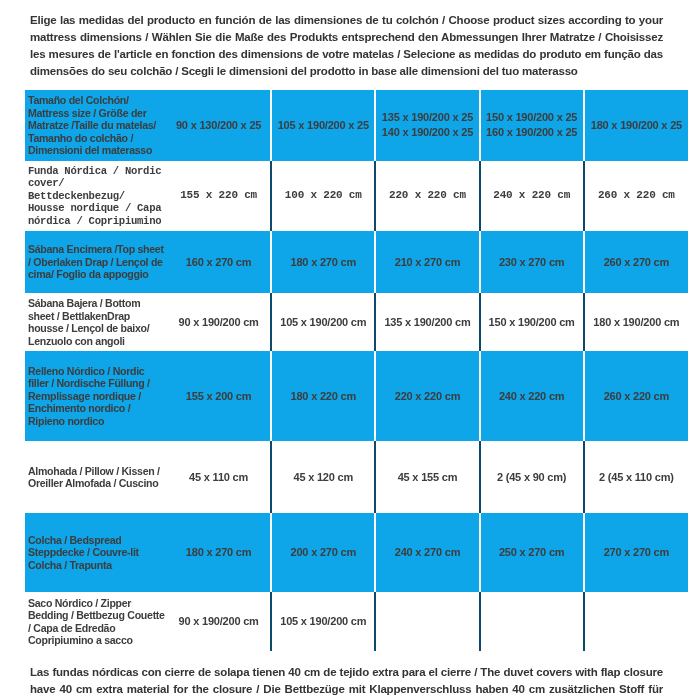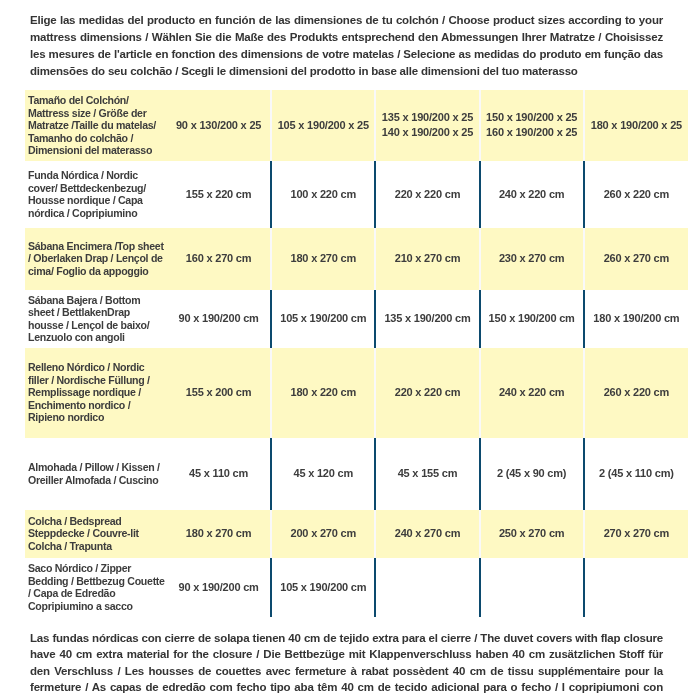--- a/index.html
+++ b/index.html
@@ -44,32 +44,32 @@
     letter-spacing: -0.3px;
   }
   td.value-cell {
     text-align: center;
     font-size: 11px;
     letter-spacing: -0.2px;
     line-height: 15px;
     white-space: pre-line;
     padding: 2px 2px;
   }
-  tr.shade { background: #fef9c3; }
+  tr.shade { background: #0ea5e9; }
   tr.plain { background: #ffffff; }
   tr.shade td.value-cell + td.value-cell { border-left: 2px solid #f9f9f9; }
   tr.plain td.value-cell + td.value-cell { border-left: 2px solid #0c4a6e; }
 
   tbody tr:nth-child(1) { height: 69px; }
-  tbody tr:nth-child(2) { height: 67px; }
+  tbody tr:nth-child(2) { height: 67px; font-family: Liberation Mono, monospace; }
   tbody tr:nth-child(3) { height: 62px; }
   tbody tr:nth-child(4) { height: 50px; }
   tbody tr:nth-child(5) { height: 90px; }
   tbody tr:nth-child(6) { height: 72px; }
-  tbody tr:nth-child(7) { height: 48px; }
+  tbody tr:nth-child(7) { height: 79px; }
   tbody tr:nth-child(8) { height: 59px; }
 </style>
 </head>
 <body>
 
 <div class="page">
   <p class="intro">Elige las medidas del producto en función de las dimensiones de tu colchón / Choose product sizes according to your mattress dimensions / Wählen Sie die Maße des Produkts entsprechend den Abmessungen Ihrer Matratze / Choisissez les mesures de l'article en fonction des dimensions de votre matelas / Selecione as medidas do produto em função das dimensões do seu colchão / Scegli le dimensioni del prodotto in base alle dimensioni del tuo materasso</p>
 
   <table class="size-table">
     <colgroup>

